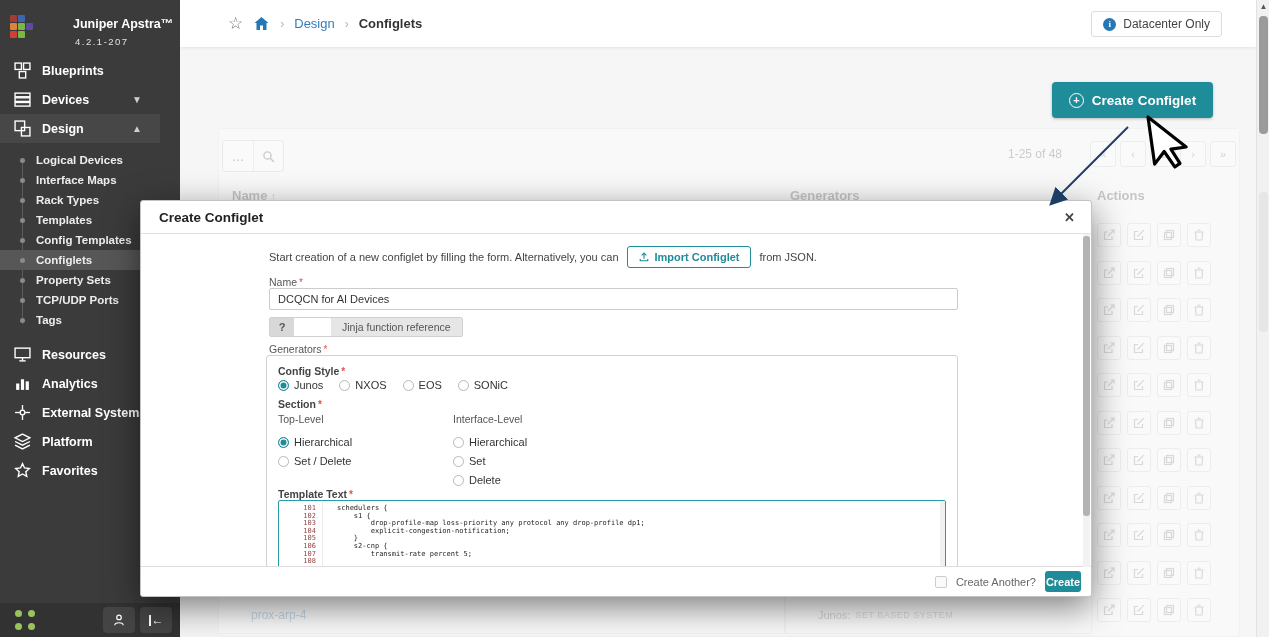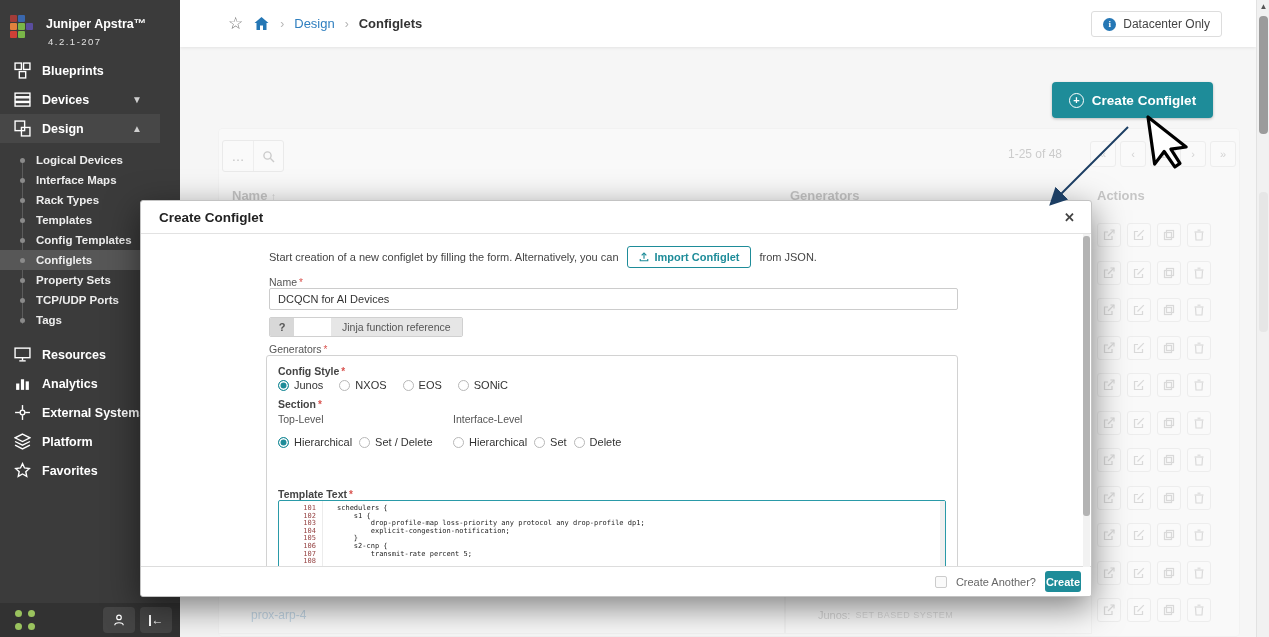--- a/index.html
+++ b/index.html
@@ -2,21 +2,21 @@
 <html><head>
 <meta charset="utf-8">
 <style>
   * { margin:0; padding:0; box-sizing:border-box; }
   html,body { width:1269px; height:637px; overflow:hidden; background:#f6f6f6;
     font-family:"Liberation Sans", sans-serif; }
   #stage { position:relative; width:1269px; height:637px; overflow:hidden; }
 
   
   #sidebar { position:absolute; left:0; top:0; width:180px; height:637px; background:#3b3b3b; z-index:5; }
-  .logo-row { display:flex; align-items:flex-start; padding:13px 0 0 10px; }
+  .logo-row { display:flex; align-items:flex-start; padding:13px 0 0 10px;gap:27px; }
   .logo-grid { width:24px; height:24px; display:grid; grid-template-columns:repeat(3,7px); grid-template-rows:repeat(3,7px); gap:1px; margin-top:2px; }
   .logo-grid i { display:block; border-radius:1px; }
   .app-title { color:#fff; font-size:12.5px; font-weight:bold; margin-left:12px; line-height:14px; padding-top:4px; }
   .app-version { color:#e3e3e3; font-size:9.5px; letter-spacing:1.5px; margin-left:14px; margin-top:5px; }
   .nav { position:absolute; left:0; top:56px; width:160px; }
   .nav-item { display:flex; align-items:center; height:29px; padding-left:14px; color:#fff; font-size:12.5px; font-weight:bold; cursor:pointer; position:relative; }
   .nav-item .nico { width:17px; height:17px; margin-right:11px; flex:0 0 17px; }
   .nav-item .chev { position:absolute; right:18px; color:#cfcfcf; font-size:10px; }
   .nav-item.active { background:#474747; }
   .subnav { position:absolute; left:0; top:150px; width:180px; }
@@ -83,21 +83,21 @@
   .import-btn { display:flex; align-items:center; gap:6px; border:1px solid #1e8c99; border-radius:3px; background:#fff; color:#1e8c99; font-size:11px; font-weight:bold; padding:4px 11px; cursor:pointer; font-family:"Liberation Sans", sans-serif; }
   .flabel { position:absolute; font-size:10.5px; color:#555; }
   .flabel.b { font-weight:bold; color:#444; }
   .req::after { content:"*"; color:#d9534f; margin-left:2px; font-size:10px; }
   .name-input { position:absolute; left:128px; top:54px; width:689px; height:22px; border:1px solid #ccc; border-radius:2px; font-size:11px; color:#333; padding:0 8px; font-family:"Liberation Sans", sans-serif; }
   .jinja { position:absolute; left:128px; top:83px; height:20px; display:flex; border:1px solid #d0d0d0; border-radius:2px; overflow:hidden; cursor:pointer; }
   .jinja .q { width:24px; background:#d8d8d8; color:#555; font-size:11px; font-weight:bold; display:flex; align-items:center; justify-content:center; }
   .jinja .jl { background:#e6e6e6; color:#555; font-size:10.5px; display:flex; align-items:center; padding:0 11px;margin-left:37px; }
   .gen-box { position:absolute; left:125px; top:121px; width:692px; height:240px; border:1px solid #d2d2d2; border-radius:3px; }
   .radio-row { position:absolute; display:flex; gap:16px; }
-  .radio-col { position:absolute; display:flex; gap:7px; }
+  .radio-col { position:absolute; display:flex; flex-direction:column; gap:7px; }
   .radio { display:flex; align-items:center; gap:5px; cursor:pointer; }
   .rc { width:11px; height:11px; border:1px solid #b8b8b8; border-radius:50%; background:#fff; flex:0 0 11px; }
   .radio.sel .rc { border:1px solid #1e8c99; box-shadow:inset 0 0 0 1.5px #fff; background:#1e8c99; }
   .rl { font-size:11px; color:#333; }
   .editor { position:absolute; left:137px; top:266px; width:668px; height:110px; border:1px solid #2a9aa8; border-radius:2px; background:#fff; overflow:hidden; display:flex; }
   .gutter { width:44px; flex:0 0 44px; border-right:1px solid #ececec; padding-top:4px; }
   .codepane { flex:1; padding:4px 0 0 14px; position:relative; }
   .cl { display:flex; height:7.6px; line-height:7.6px; }
   .gutter .cl { justify-content:flex-end; padding-right:6px; }
   .ln { font-family:"DejaVu Sans Mono", monospace; font-size:7px; color:#964444; }

